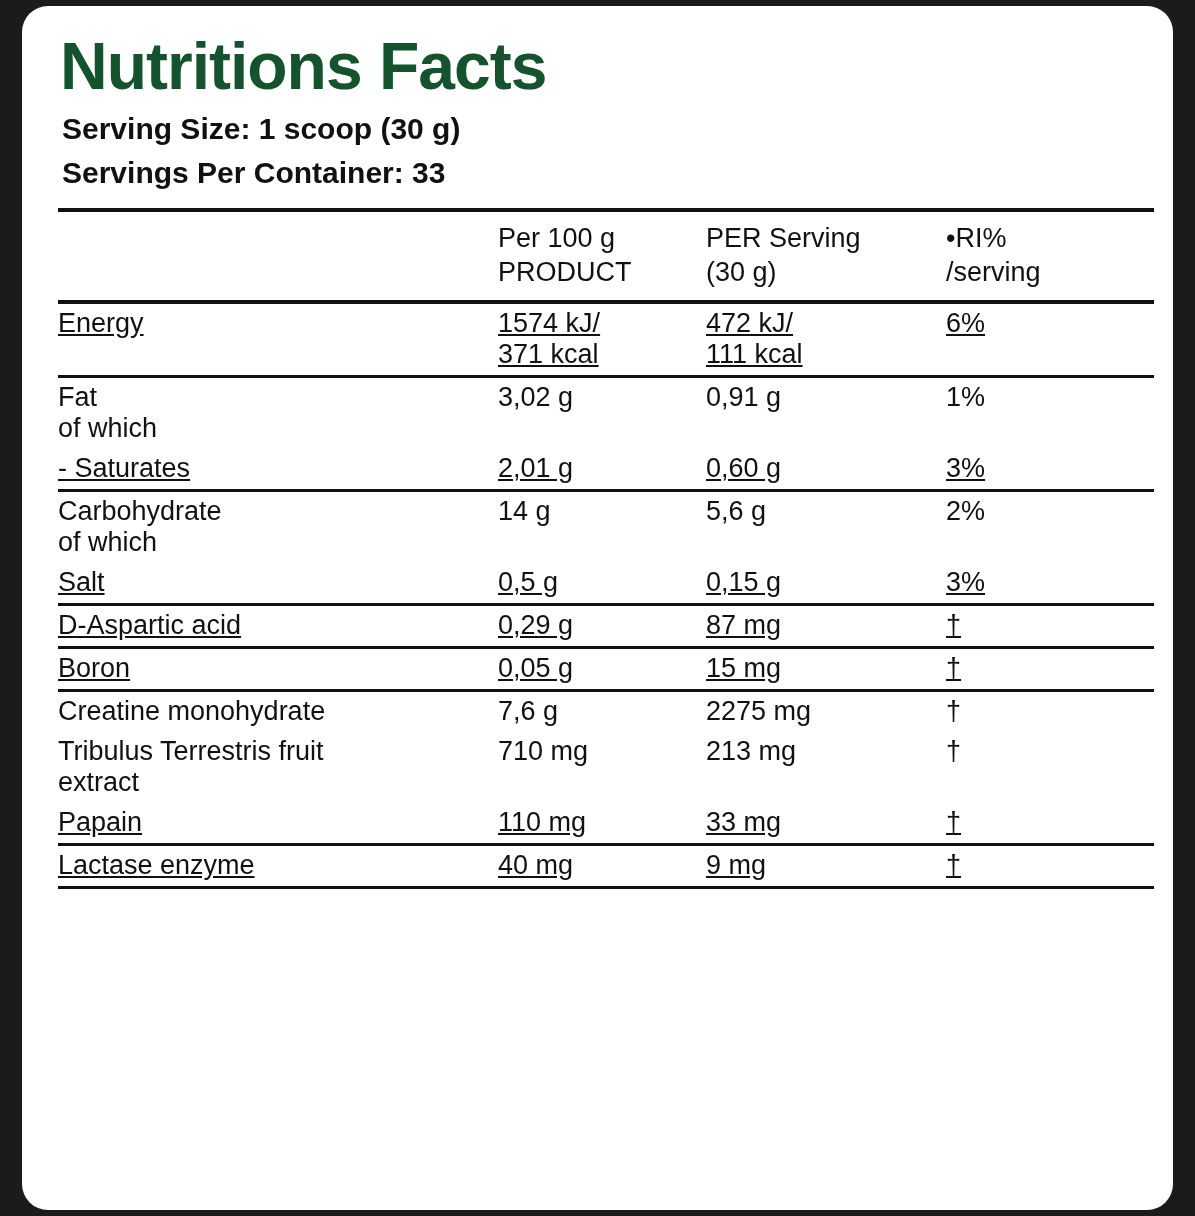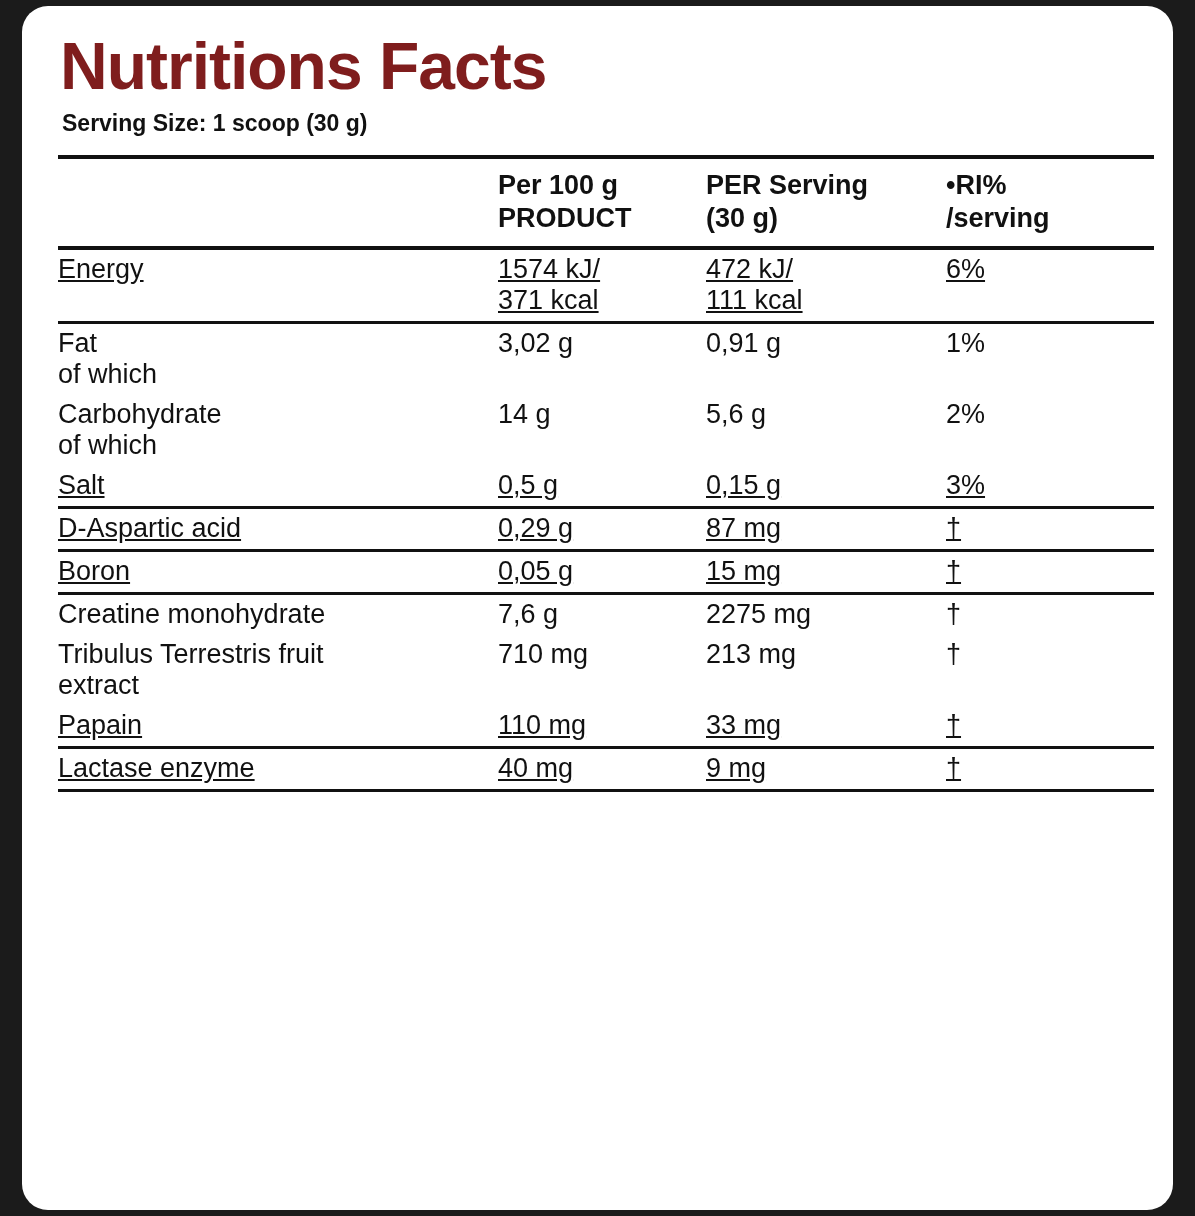--- a/index.html
+++ b/index.html
@@ -55,25 +55,25 @@
     padding: 18px 26px 0 26px;
     overflow: hidden;
   }
 
   .title {
     font-size: 66px;
     font-weight: bold;
     letter-spacing: -1px;
     line-height: 1.05;
     margin: 8px 0 6px 12px;
-    color: #7f1d1d;
+    color: #14532d;
   }
 
   .serving-line {
-    font-size: 23px;
+    font-size: 30px;
     font-weight: bold;
     margin-left: 14px;
     line-height: 1.45;
     color: #111111;
   }
 
   table.facts {
     margin-top: 14px;
     margin-left: 10px;
     border-collapse: collapse;
@@ -87,21 +87,21 @@
     font-size: 27px;
     font-weight: normal;
     color: #111111;
   }
   col.c0 { width: 440px; }
   col.c1 { width: 208px; }
   col.c2 { width: 240px; }
   col.c3 { width: 208px; }
 
   tr.head th {
-    font-weight: bold;
+    font-weight: normal;
     font-size: 27px;
     padding-top: 10px;
     padding-bottom: 10px;
     line-height: 1.25;
   }
   .rule-top td, .rule-top th { border-top: 4px solid #111111; }
   .rule-bottom td, .rule-bottom th { border-bottom: 4px solid #111111; }
   .rule-thin td { border-bottom: 3px solid #111111; text-decoration: underline; }
   .no-rule td { border-bottom: none; }
 
@@ -114,20 +114,21 @@
 
 <div class="page">
   <div class="frame-top"></div>
   <div class="frame-bottom"></div>
   <div class="frame-left"></div>
   <div class="frame-right"></div>
 
   <div class="card">
     <div class="title">Nutritions Facts</div>
     <div class="serving-line">Serving Size: 1 scoop (30 g)</div>
+    <div class="serving-line">Servings Per Container: 33</div>
 
     <table class="facts">
       <colgroup>
         <col class="c0">
           <col class="c1">
           <col class="c2">
           <col class="c3">
       </colgroup>
       <thead>
         <tr class="head rule-top rule-bottom">
@@ -149,20 +150,26 @@
 111 kcal</td>
           <td class="nm">6%</td>
         </tr>
         <tr class="no-rule">
           <td class="nm">Fat
 of which</td>
           <td class="nm">3,02  g</td>
           <td class="nm">0,91 g</td>
           <td class="nm">1%</td>
         </tr>
+        <tr class="rule-thin">
+          <td class="nm sub">- Saturates</td>
+          <td class="nm">2,01 g</td>
+          <td class="nm">0,60 g</td>
+          <td class="nm">3%</td>
+        </tr>
         <tr class="no-rule">
           <td class="nm">Carbohydrate
 of which</td>
           <td class="nm">14 g</td>
           <td class="nm">5,6 g</td>
           <td class="nm">2%</td>
         </tr>
         <tr class="rule-thin">
           <td class="nm">Salt</td>
           <td class="nm">0,5 g</td>

